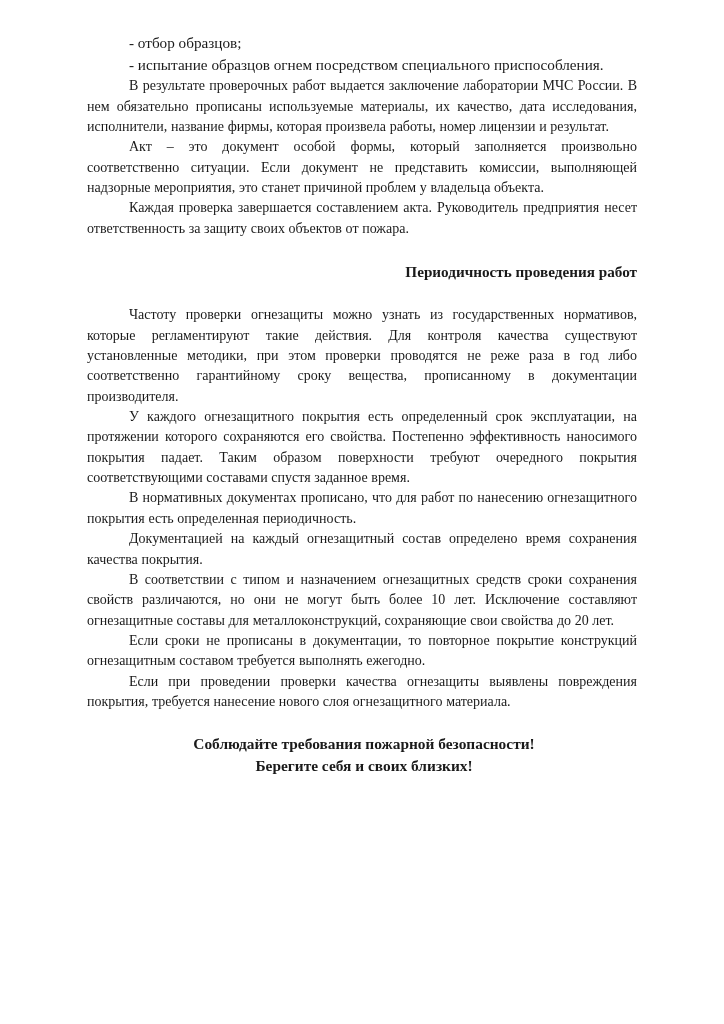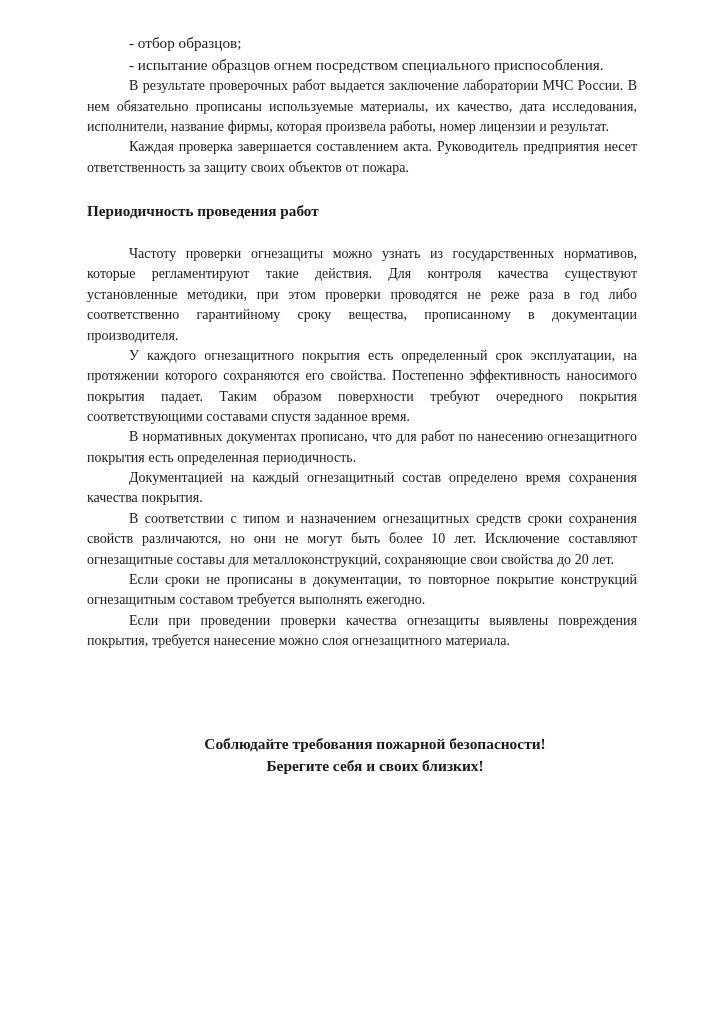--- a/index.html
+++ b/index.html
@@ -43,32 +43,32 @@
     font-size: 15.2px;
     line-height: 1.455;
     text-align: left;
     text-indent: 42px;
   }
   .section-heading {
     margin: 0;
     font-size: 15.2px;
     line-height: 1.455;
     font-weight: bold;
-    text-align: left;
+    text-align: right;
     text-indent: 0;
   }
   .spacer-heading-before {
     height: 22px;
   }
   .spacer-heading-after {
     height: 22px;
   }
   .footer-block {
     position: absolute;
-    left: 100px;
+    left: 89px;
     top: 733px;
     width: 550px;
     text-align: center;
   }
   .footer-line {
     margin: 0;
     font-size: 15.4px;
     line-height: 1.42;
     font-weight: bold;
     text-align: center;
@@ -80,20 +80,21 @@
 <div class="page">
 
   <div class="content">
 
     <p class="bullet">- отбор образцов;</p>
 
     <p class="bullet">- испытание образцов огнем посредством специального приспособления.</p>
 
     <p class="para">В результате проверочных работ выдается заключение лаборатории МЧС России. В нем обязательно прописаны используемые материалы, их качество, дата исследования, исполнители, название фирмы, которая произвела работы, номер лицензии и результат.</p>
 
+    <p class="para">Акт – это документ особой формы, который заполняется произвольно соответственно ситуации. Если документ не представить комиссии, выполняющей надзорные мероприятия, это станет причиной проблем у владельца объекта.</p>
 
     <p class="para">Каждая проверка завершается составлением акта. Руководитель предприятия несет ответственность за защиту своих объектов от пожара.</p>
 
     <div class="spacer-heading-before"></div>
 
     <h2 class="section-heading">Периодичность проведения работ</h2>
 
     <div class="spacer-heading-after"></div>
 
     <p class="para">Частоту проверки огнезащиты можно узнать из государственных нормативов, которые регламентируют такие действия. Для контроля качества существуют установленные методики, при этом проверки проводятся не реже раза в год либо соответственно гарантийному сроку вещества, прописанному в документации производителя.</p>
@@ -101,21 +102,21 @@
     <p class="para">У каждого огнезащитного покрытия есть определенный срок эксплуатации, на протяжении которого сохраняются его свойства. Постепенно эффективность наносимого покрытия падает. Таким образом поверхности требуют очередного покрытия соответствующими составами спустя заданное время.</p>
 
     <p class="para">В нормативных документах прописано, что для работ по нанесению огнезащитного покрытия есть определенная периодичность.</p>
 
     <p class="para">Документацией на каждый огнезащитный состав определено время сохранения качества покрытия.</p>
 
     <p class="para">В соответствии с типом и назначением огнезащитных средств сроки сохранения свойств различаются, но они не могут быть более 10 лет. Исключение составляют огнезащитные составы для металлоконструкций, сохраняющие свои свойства до 20 лет.</p>
 
     <p class="para">Если сроки не прописаны в документации, то повторное покрытие конструкций огнезащитным составом требуется выполнять ежегодно.</p>
 
-    <p class="para">Если при проведении проверки качества огнезащиты выявлены повреждения покрытия, требуется нанесение можно слоя огнезащитного материала.</p>
+    <p class="para">Если при проведении проверки качества огнезащиты выявлены повреждения покрытия, требуется нанесение нового слоя огнезащитного материала.</p>
 
 
   </div>
 
   <div class="footer-block">
     <p class="footer-line">Соблюдайте требования пожарной безопасности!</p>
     <p class="footer-line">Берегите себя и своих близких!</p>
   </div>
 
 </div>

